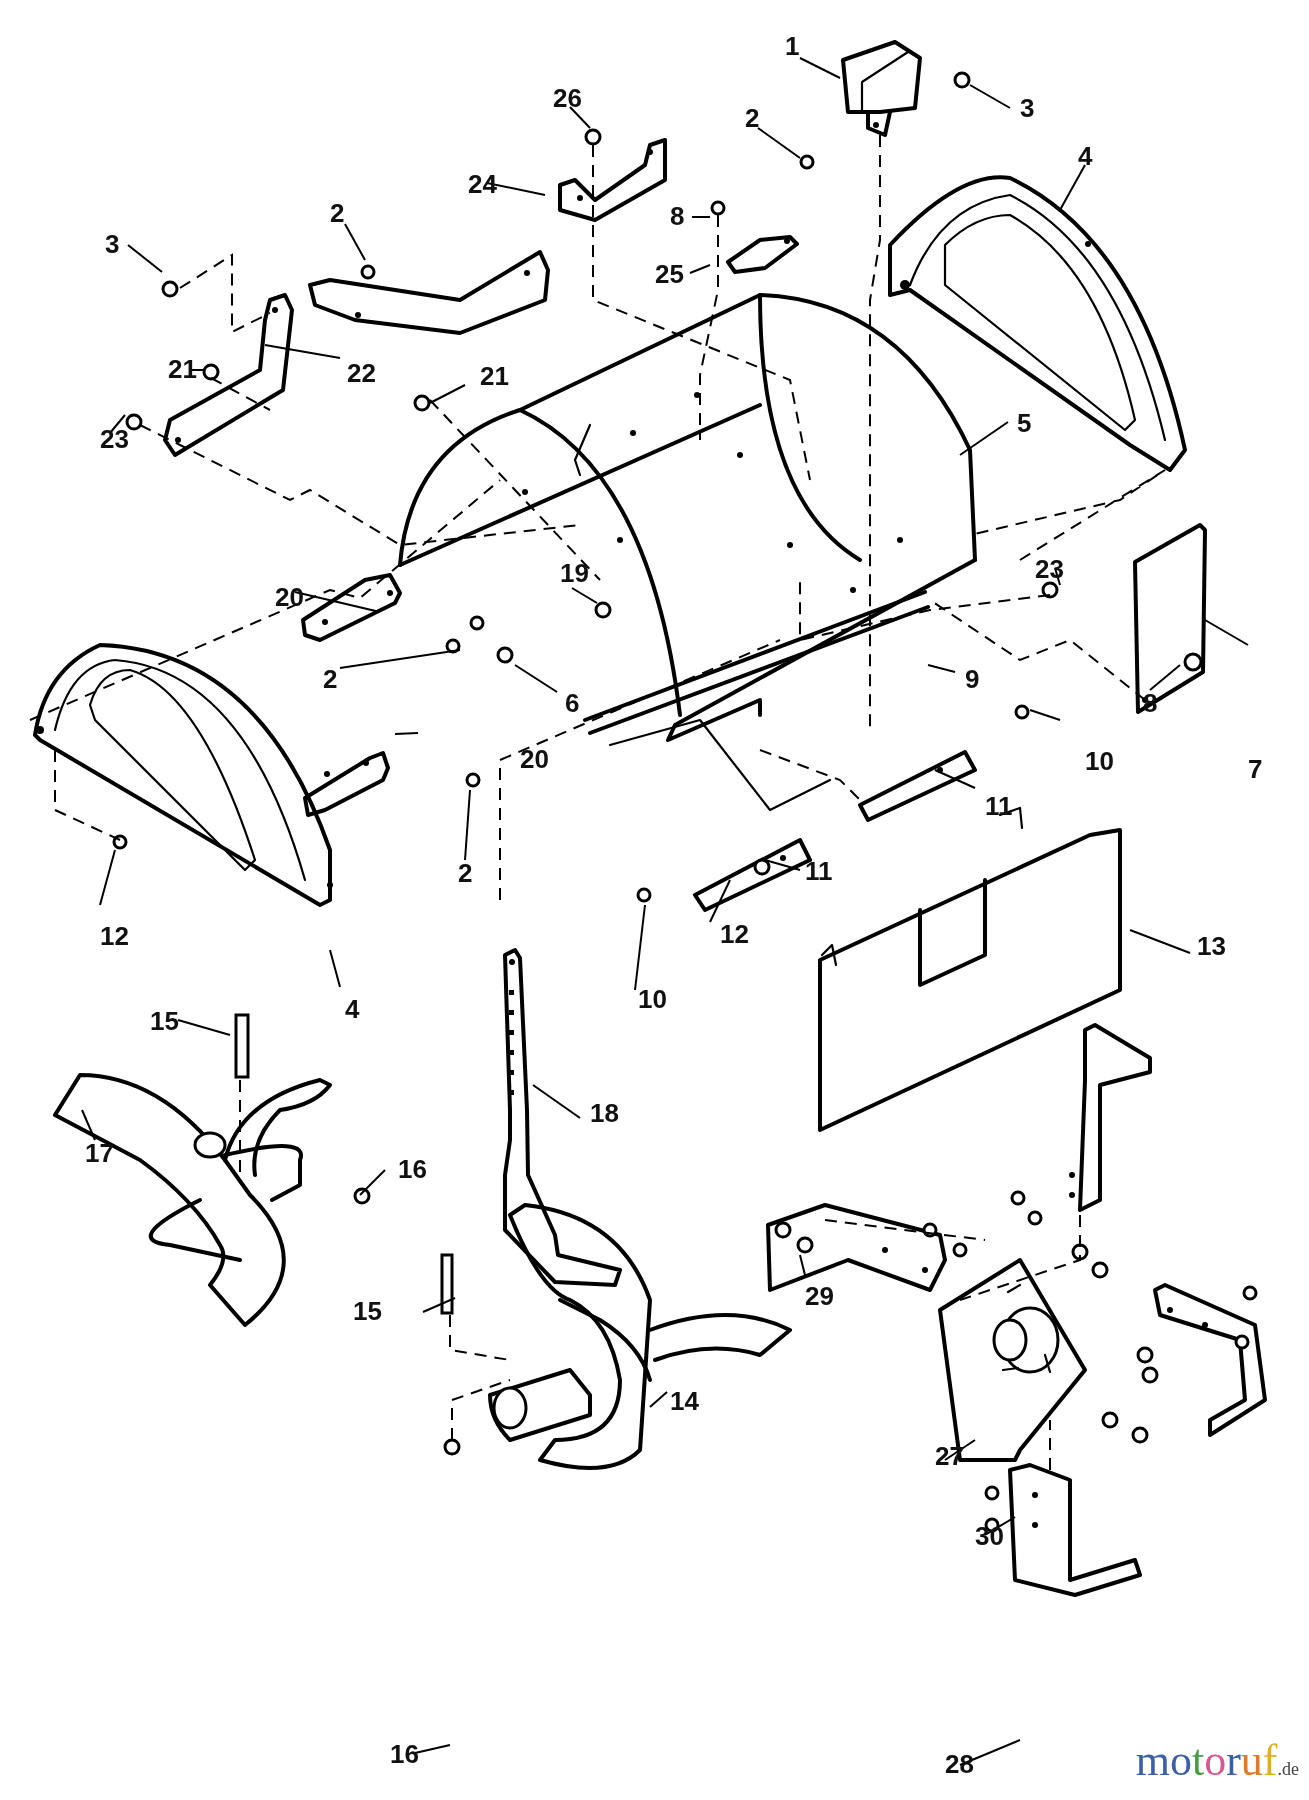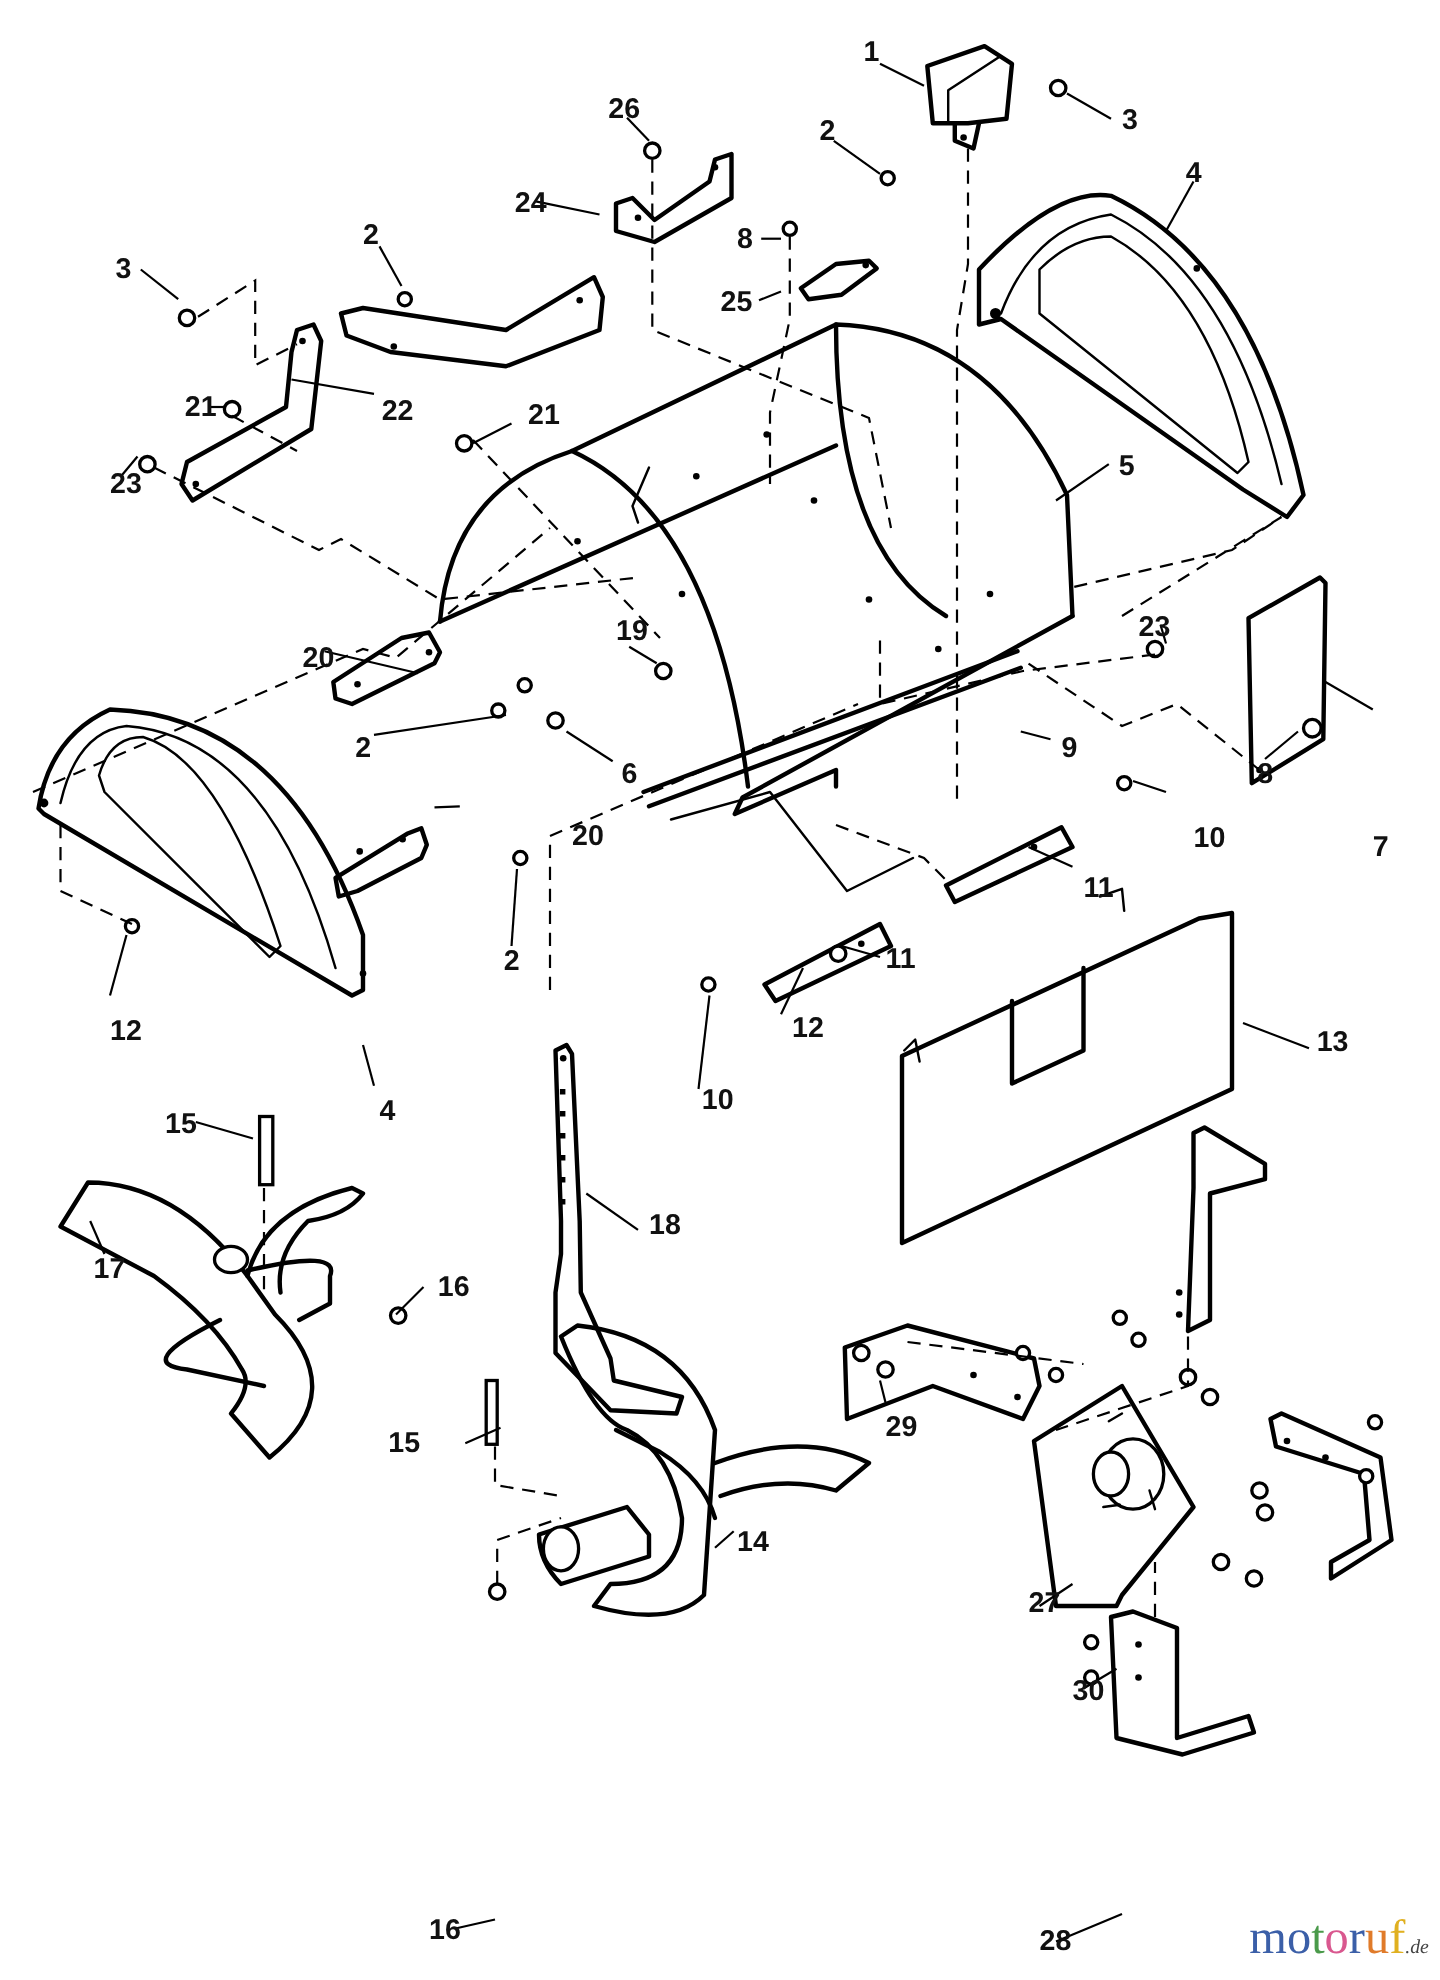--- a/index.html
+++ b/index.html
@@ -7,21 +7,21 @@
   #diagram{position:absolute;left:0;top:0;width:1309px;height:1800px;}
   .part{fill:none;stroke:#000;stroke-width:4;stroke-linejoin:round;stroke-linecap:round;}
   .part-thin{fill:none;stroke:#000;stroke-width:2.2;stroke-linejoin:round;stroke-linecap:round;}
   .dash{fill:none;stroke:#000;stroke-width:2;stroke-dasharray:12 8;}
   .leader{stroke:#000;stroke-width:2;}
   .hw{fill:#fff;stroke:#000;stroke-width:3;}
   .hole{fill:#000;}
   .callout-text{font-family:"Liberation Sans",sans-serif;font-weight:bold;font-size:26px;fill:#111;}
   #watermark{position:absolute;right:10px;bottom:14px;font-family:"Liberation Serif",serif;font-size:44px;letter-spacing:0px;}
   #watermark span{display:inline-block;}
-  #watermark .tld{font-size:18px;color:#444;font-style:italic;}
+  #watermark .tld{font-size:18px;color:#444;}
 </style>
 </head>
 <body>
 
 <svg id="diagram" viewBox="0 0 1309 1800" xmlns="http://www.w3.org/2000/svg">
 
   <g>
 
     <g>
       <path class="part" d="M843 60 L895 42 L920 58 L915 108 L880 112 L848 112 Z"></path>

